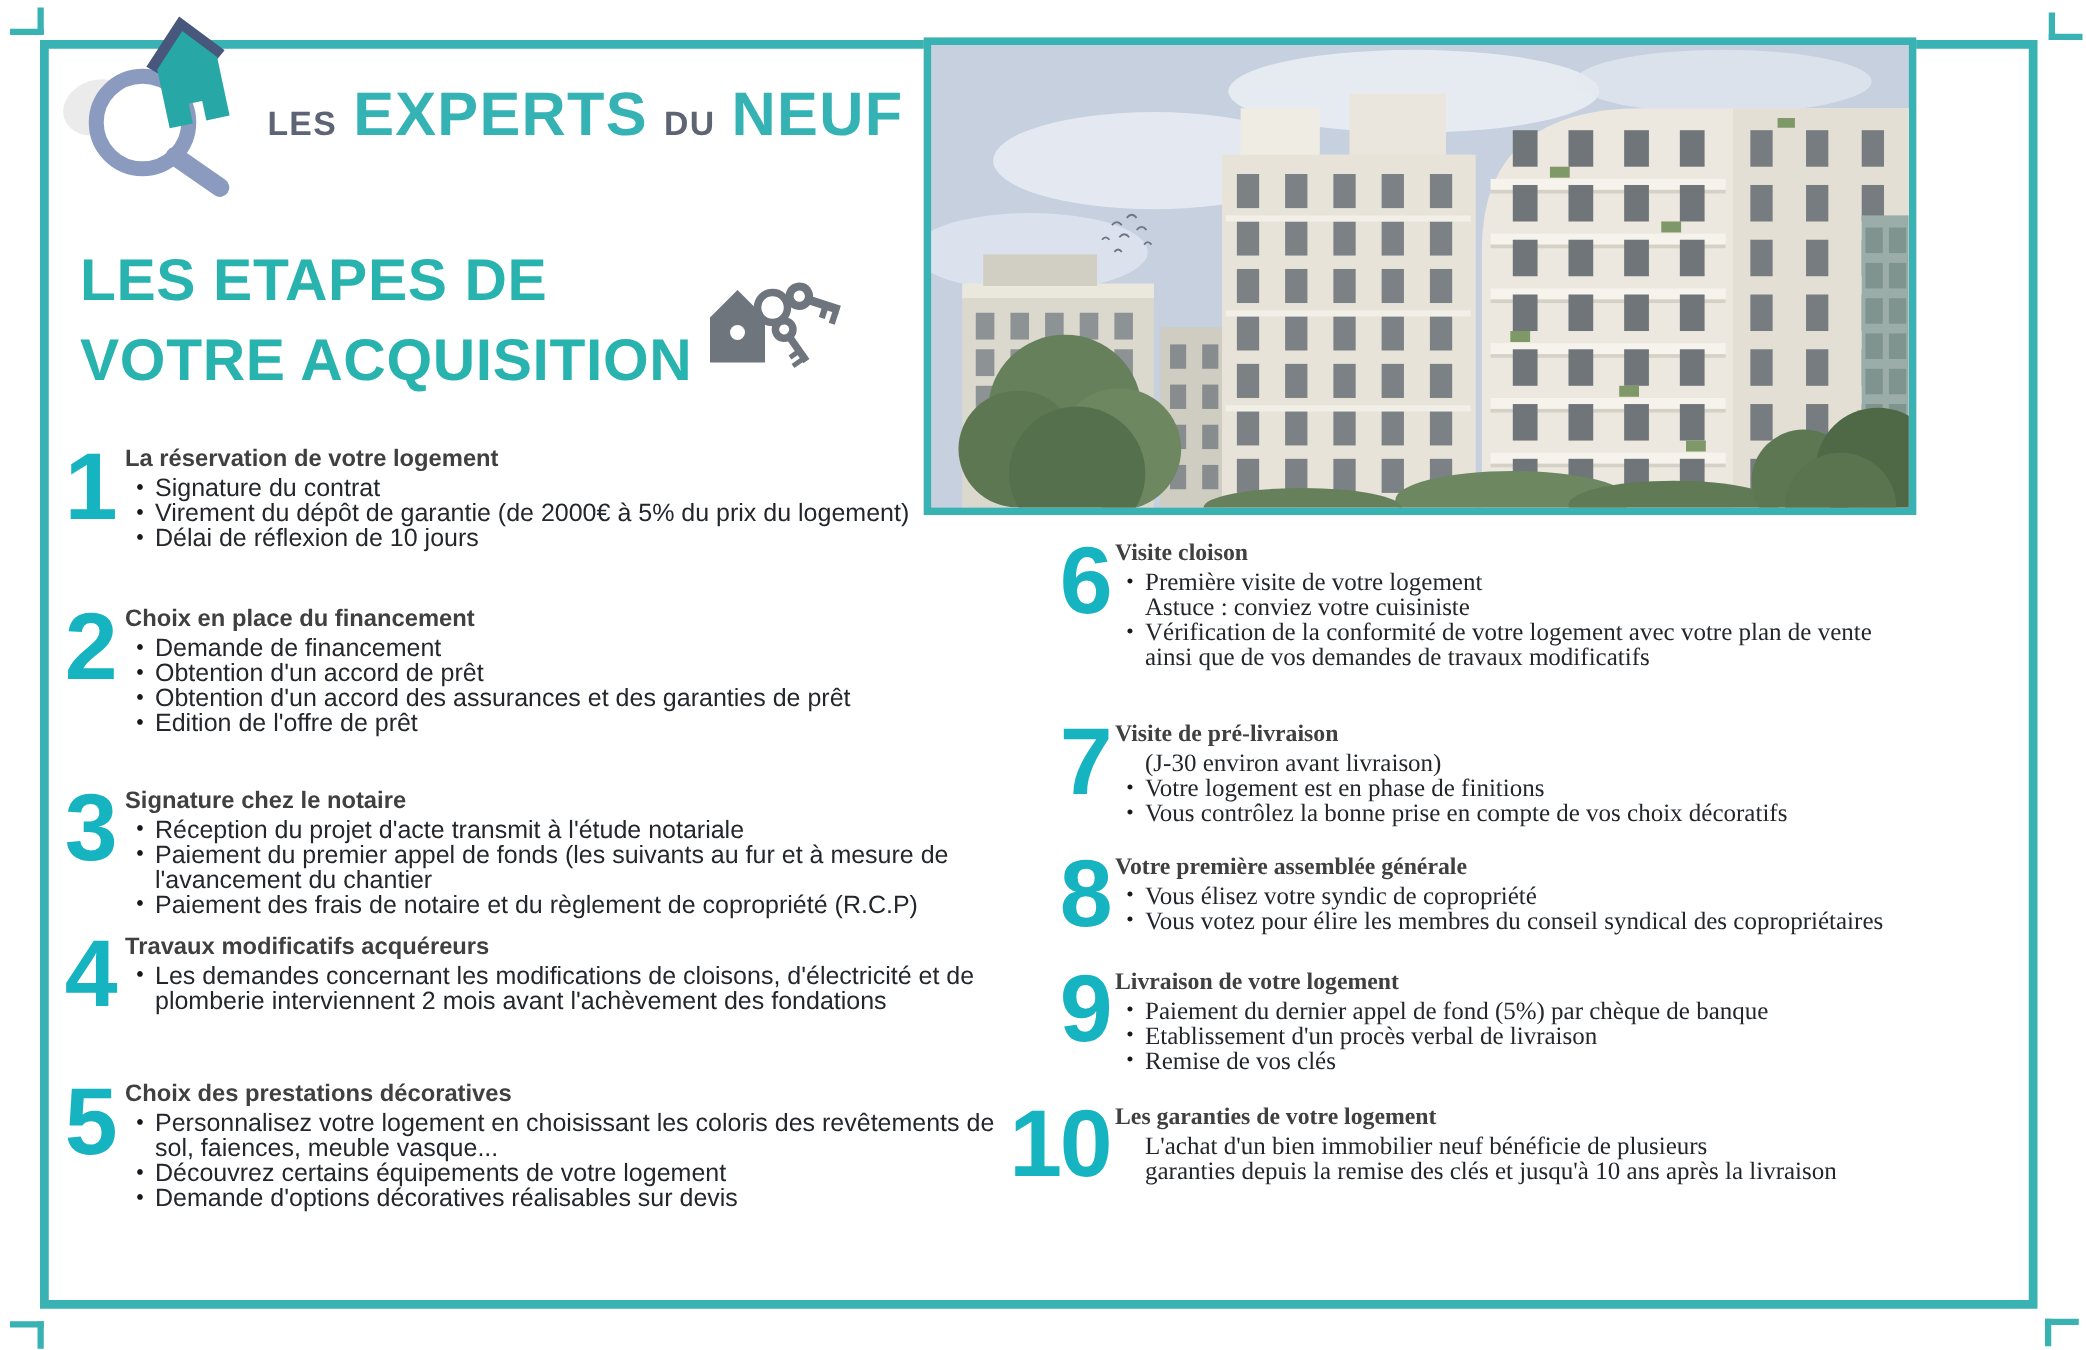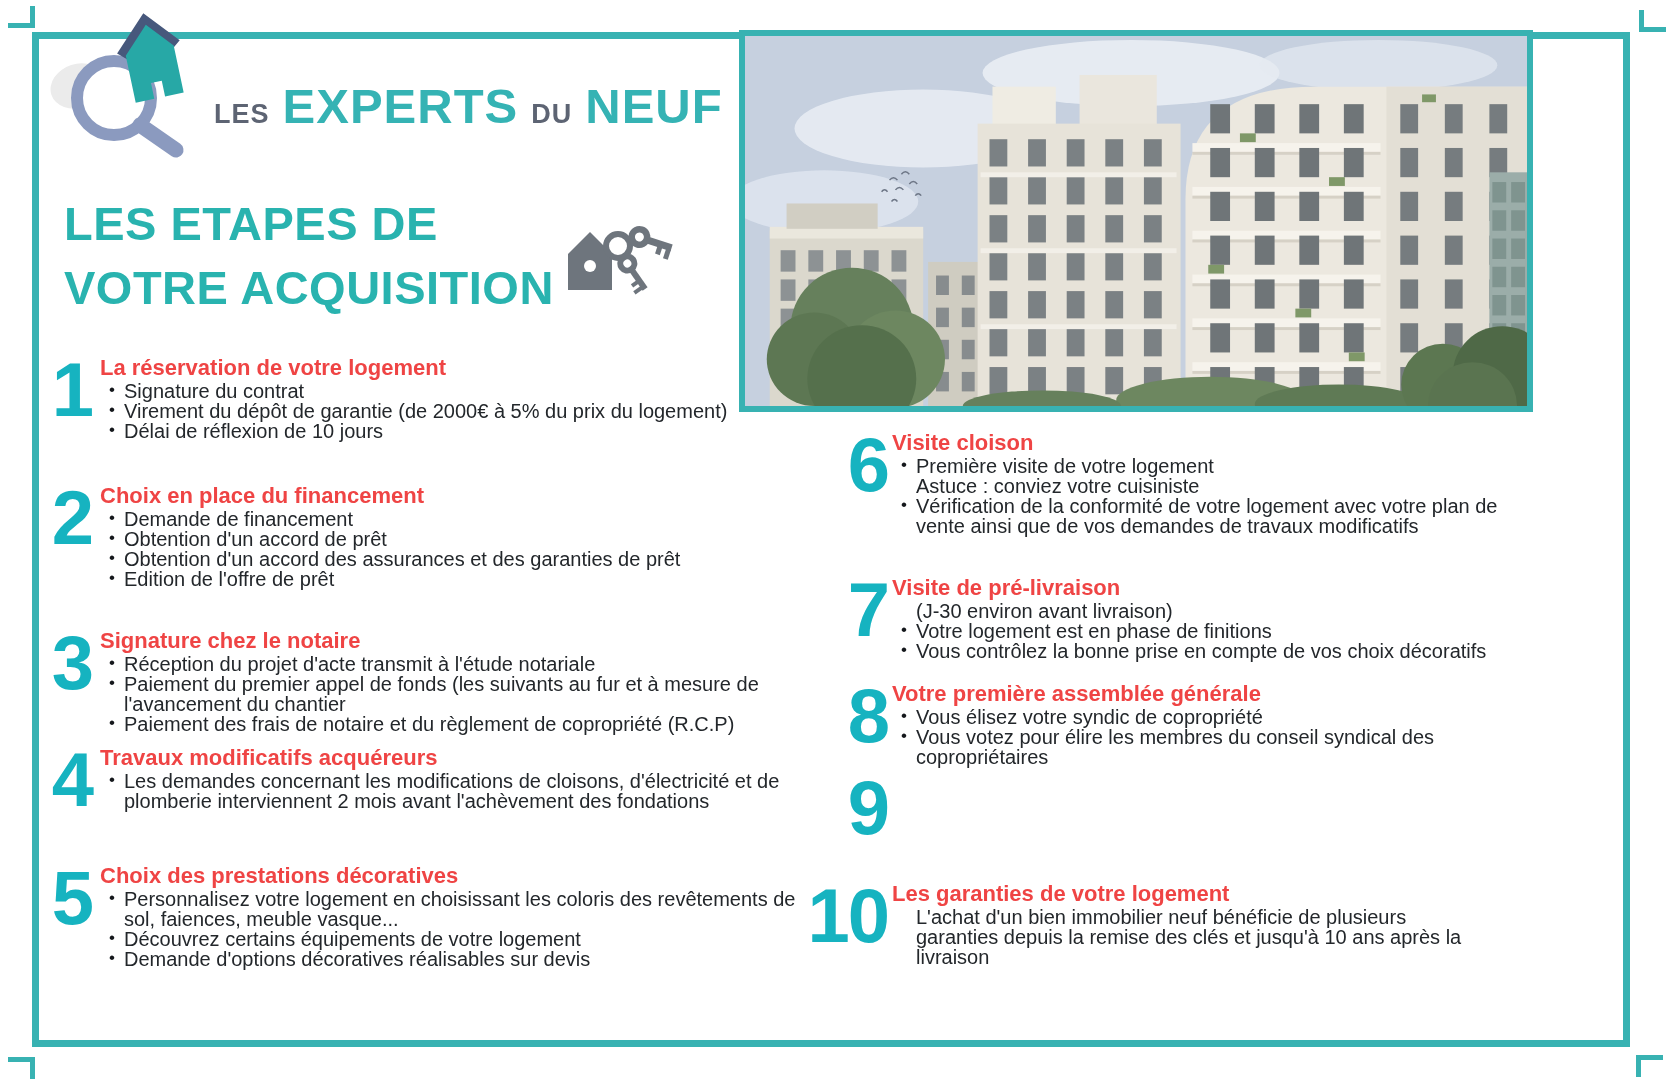--- a/index.html
+++ b/index.html
@@ -12,21 +12,21 @@
     border:7px solid #38b2b2;box-sizing:border-box;z-index:1;}
   
   .mark{position:absolute;width:22px;height:17px;border:0 solid #38b2b2;z-index:1;}
   .mark.tl{left:8px;top:6px;border-right-width:5px;border-bottom-width:5px;}
   .mark.tr{left:1639px;top:10px;border-left-width:5px;border-bottom-width:5px;}
   .mark.br{left:1636px;top:1055px;border-left-width:5px;border-top-width:5px;}
   .mark.bl{left:8px;top:1057px;border-right-width:5px;border-top-width:5px;}
 
   
   .logo-icon{position:absolute;left:48px;top:-6px;width:180px;height:170px;z-index:3;}
-  .brand{position:absolute;left:214px;top:78px;display:flex;align-items:baseline;gap:13px;z-index:2;white-space:nowrap;}
+  .brand{position:absolute;left:214px;top:64px;display:flex;align-items:baseline;gap:13px;z-index:2;white-space:nowrap;}
   .brand .small{font-size:27px;font-weight:600;color:#5d6473;letter-spacing:1px;}
   .brand .big{font-size:49px;font-weight:700;color:#35b3b4;letter-spacing:1px;}
 
   
   .title{position:absolute;left:64px;top:192px;z-index:2;
     font-size:47px;font-weight:700;color:#29b3af;line-height:64px;letter-spacing:0.5px;}
 
   .keys-icon{position:absolute;left:558px;top:216px;width:118px;height:88px;z-index:2;}
 
   
@@ -36,22 +36,22 @@
 
   
   .col{position:absolute;top:0;left:0;width:100%;height:100%;z-index:2;}
   .step{position:absolute;display:flex;align-items:flex-start;}
   .num{font-size:76px;font-weight:700;color:#16b3c0;line-height:0.95;text-align:right;
     letter-spacing:-2px;margin-top:2px;flex:none;}
   #steps-left .num{width:54px;margin-right:8px;}
   #steps-right .num{width:88px;margin-right:4px;}
   .sbody{padding-top:6px;}
   #steps-left .sbody{width:706px;}
-  #steps-right .sbody{width:618px;}
-  .sheading{font-weight:700;font-size:22px;line-height:20px;margin-bottom:3px;color:#ef4444;}
+  #steps-right .sbody{width:618px;font-family:Liberation Serif, serif;}
+  .sheading{font-weight:700;font-size:19px;line-height:20px;margin-bottom:3px;color:#404040;}
   .sitem{position:relative;padding-left:24px;font-size:20px;line-height:20px;color:#23272b;}
   .sitem.bullet::before{content:"\2022";position:absolute;left:9px;top:-1px;font-size:17px;color:#15181c;}
 </style>
 </head>
 <body>
 
 <div class="page">
 
   <div class="frame"></div>
   <div class="mark tl"></div>
@@ -390,20 +390,26 @@
       <div class="step" style="top: 678px; left: 800px;">
         <div class="num">8</div>
         <div class="sbody">
           <div class="sheading">Votre première assemblée générale</div>
           <div class="sitem bullet">Vous élisez votre syndic de copropriété</div>
           <div class="sitem bullet">Vous votez pour élire les membres du conseil syndical des copropriétaires</div>
         </div>
       </div>
       <div class="step" style="top: 770px; left: 800px;">
         <div class="num">9</div>
+        <div class="sbody">
+          <div class="sheading">Livraison de votre logement</div>
+          <div class="sitem bullet">Paiement du dernier appel de fond (5%) par chèque de banque</div>
+          <div class="sitem bullet">Etablissement d'un procès verbal de livraison</div>
+          <div class="sitem bullet">Remise de vos clés</div>
+        </div>
       </div>
       <div class="step" style="top: 878px; left: 800px;">
         <div class="num">10</div>
         <div class="sbody">
           <div class="sheading">Les garanties de votre logement</div>
           <div class="sitem sub">L'achat d'un bien immobilier neuf bénéficie de plusieurs</div>
           <div class="sitem sub">garanties depuis la remise des clés et jusqu'à 10 ans après la livraison</div>
         </div>
       </div>
     </div>

